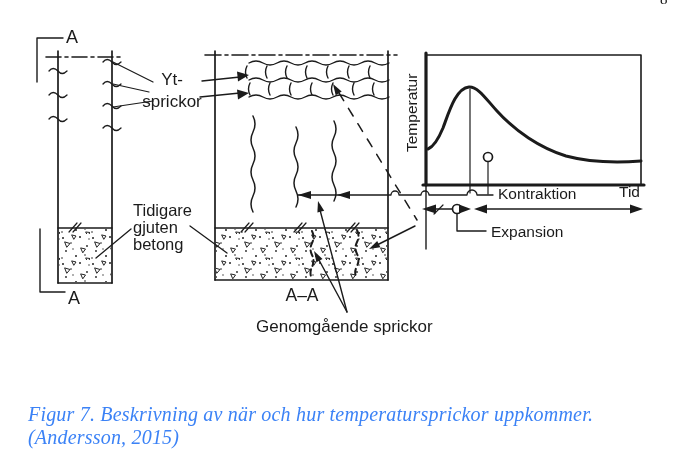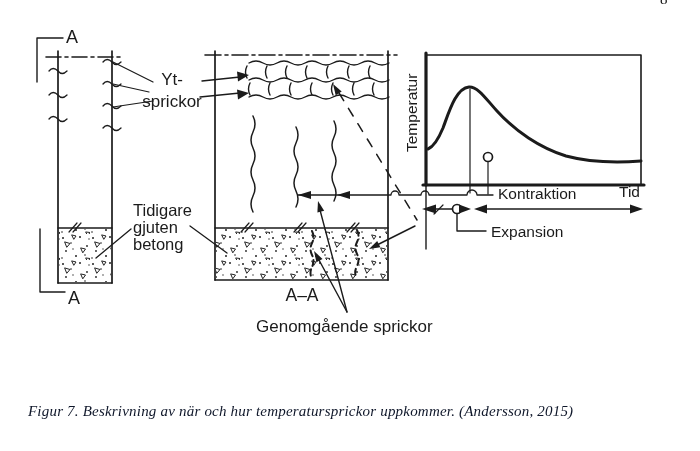--- a/index.html
+++ b/index.html
@@ -2,21 +2,21 @@
 <html><head>
 <meta charset="utf-8">
 <style>
   html,body{margin:0;padding:0;background:#ffffff;}
   body{width:700px;height:451px;position:relative;overflow:hidden;
        font-family:"Liberation Sans",sans-serif;color:#1b1b1b;}
   .diagram{position:absolute;left:0;top:0;}
   svg text{fill:#1b1b1b;font-family:"Liberation Sans",sans-serif;}
   .caption{position:absolute;left:28px;top:403px;width:660px;
            font-family:"Liberation Serif",serif;font-style:italic;
-           font-size:15px;color:#0f172a;letter-spacing:.2px;}
+           font-size:20px;color:#3b82f6;letter-spacing:.2px;}
   .corner-frag{position:absolute;left:660px;top:0;width:18px;height:7px;
                overflow:hidden;}
   .corner-frag span{position:relative;top:-10px;display:inline-block;
                font-family:"Liberation Serif",serif;font-size:15px;color:#111;}
 </style>
 </head>
 <body>
 
 <div class="corner-frag">
   <span>8</span>

